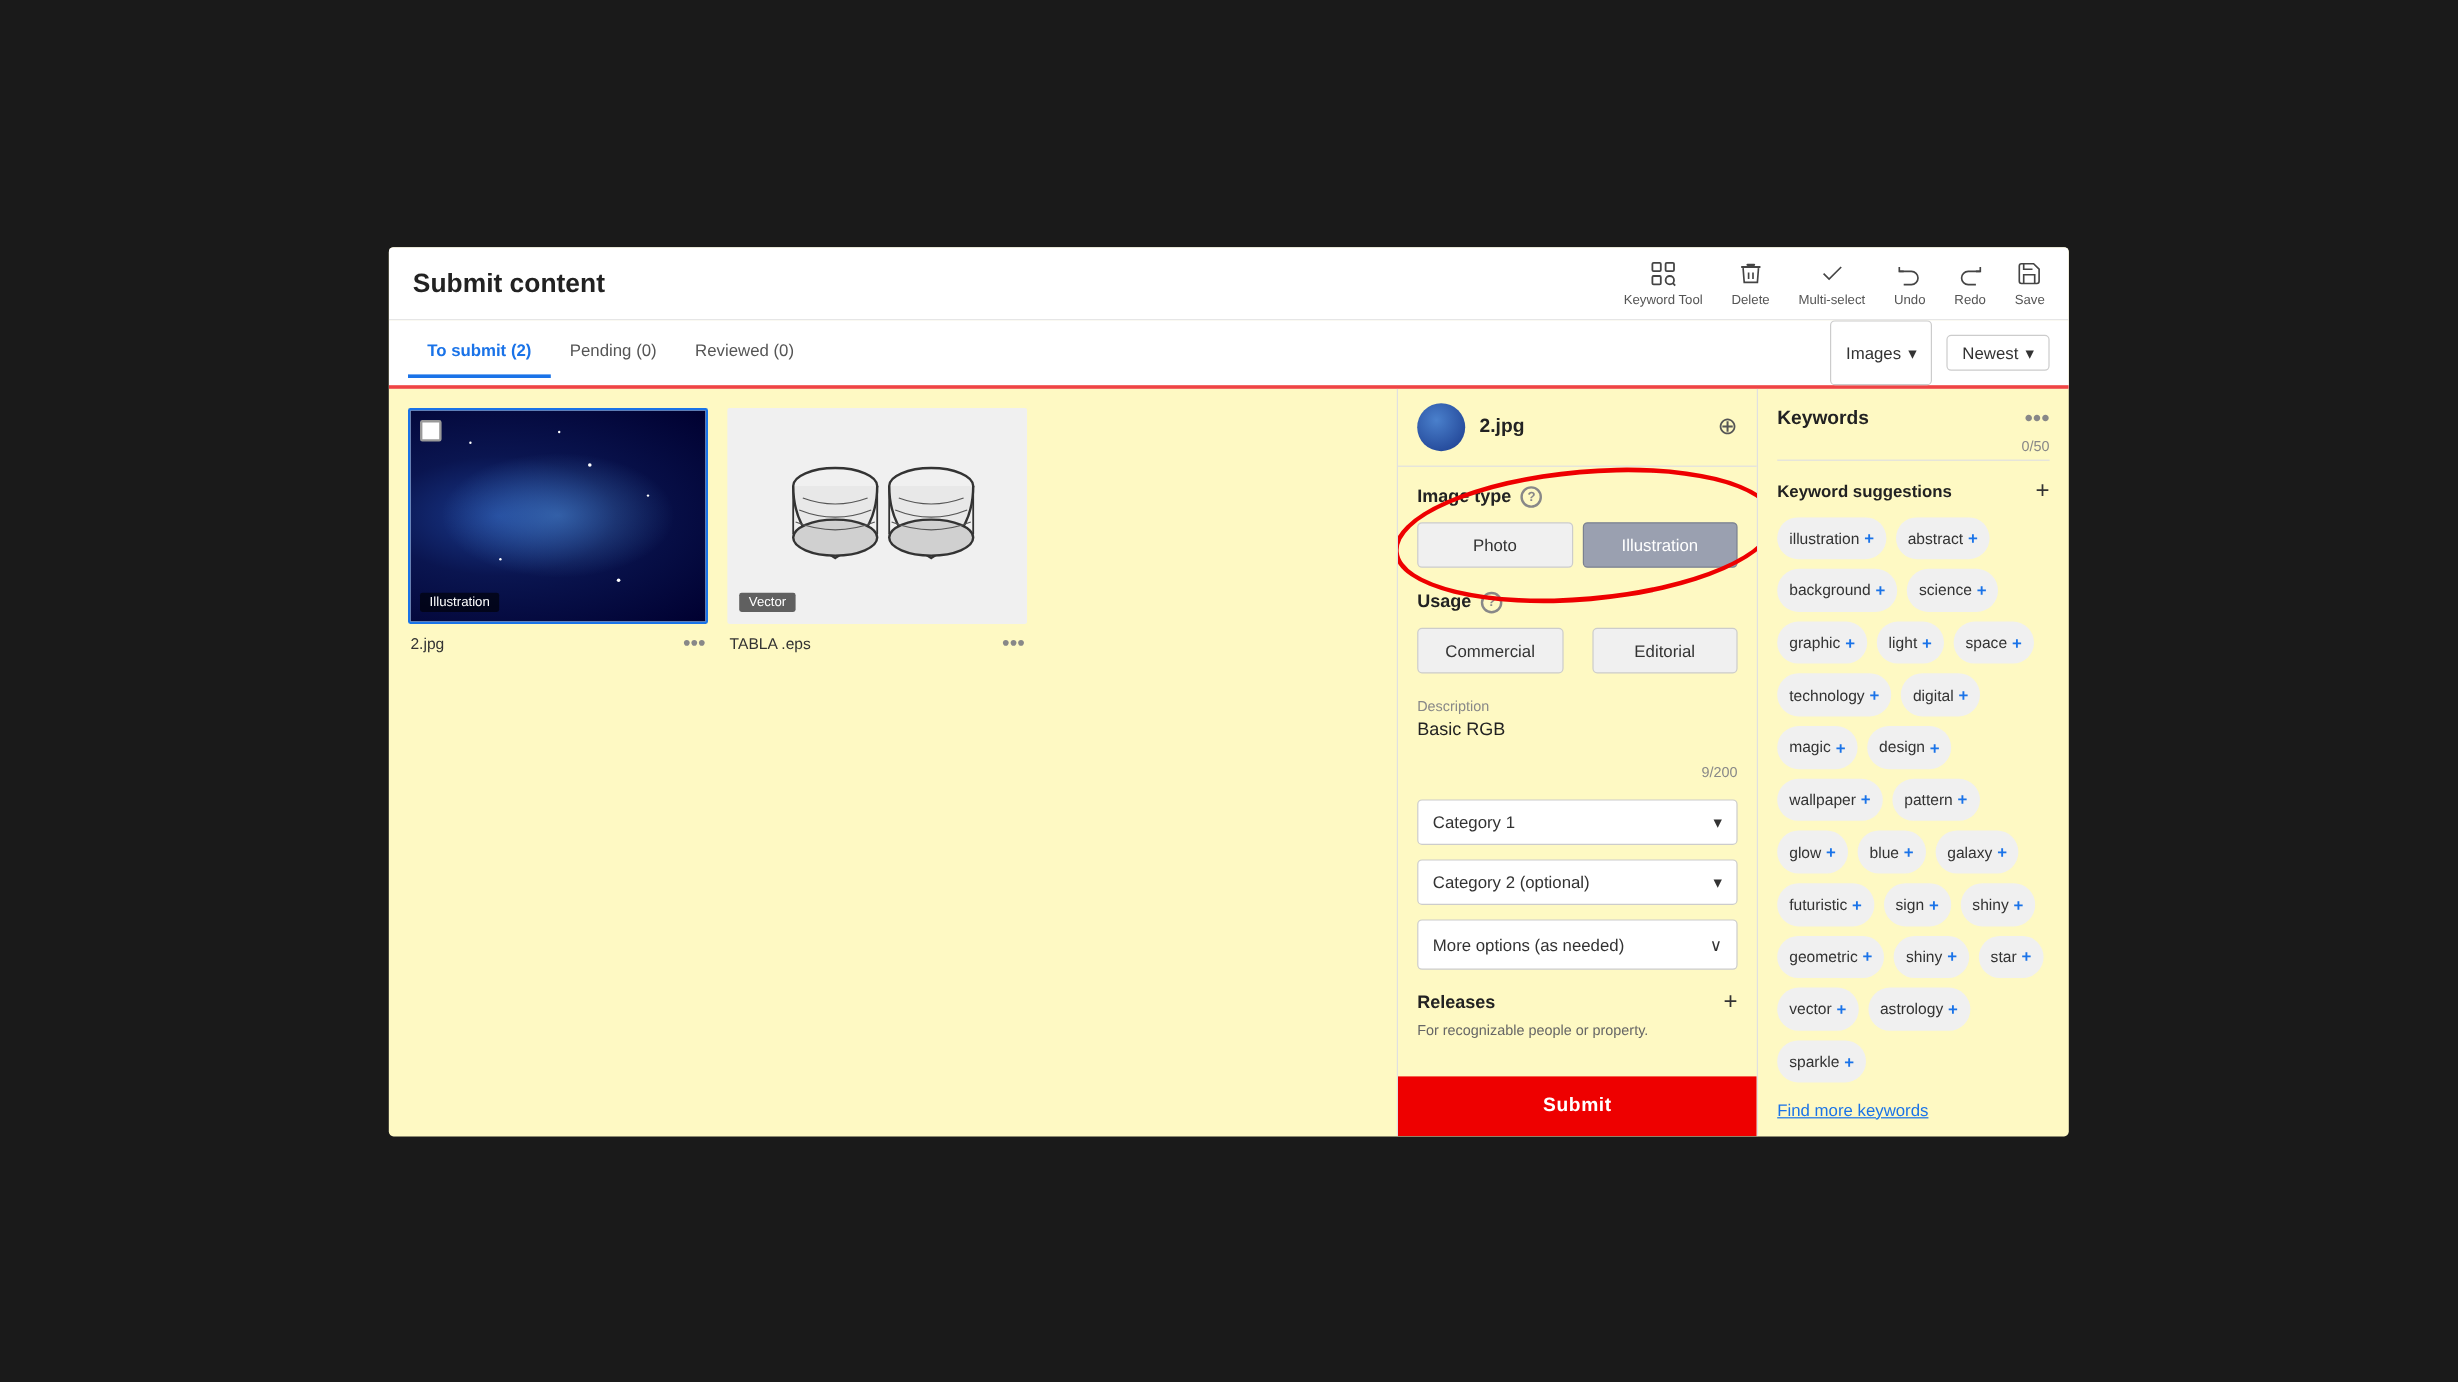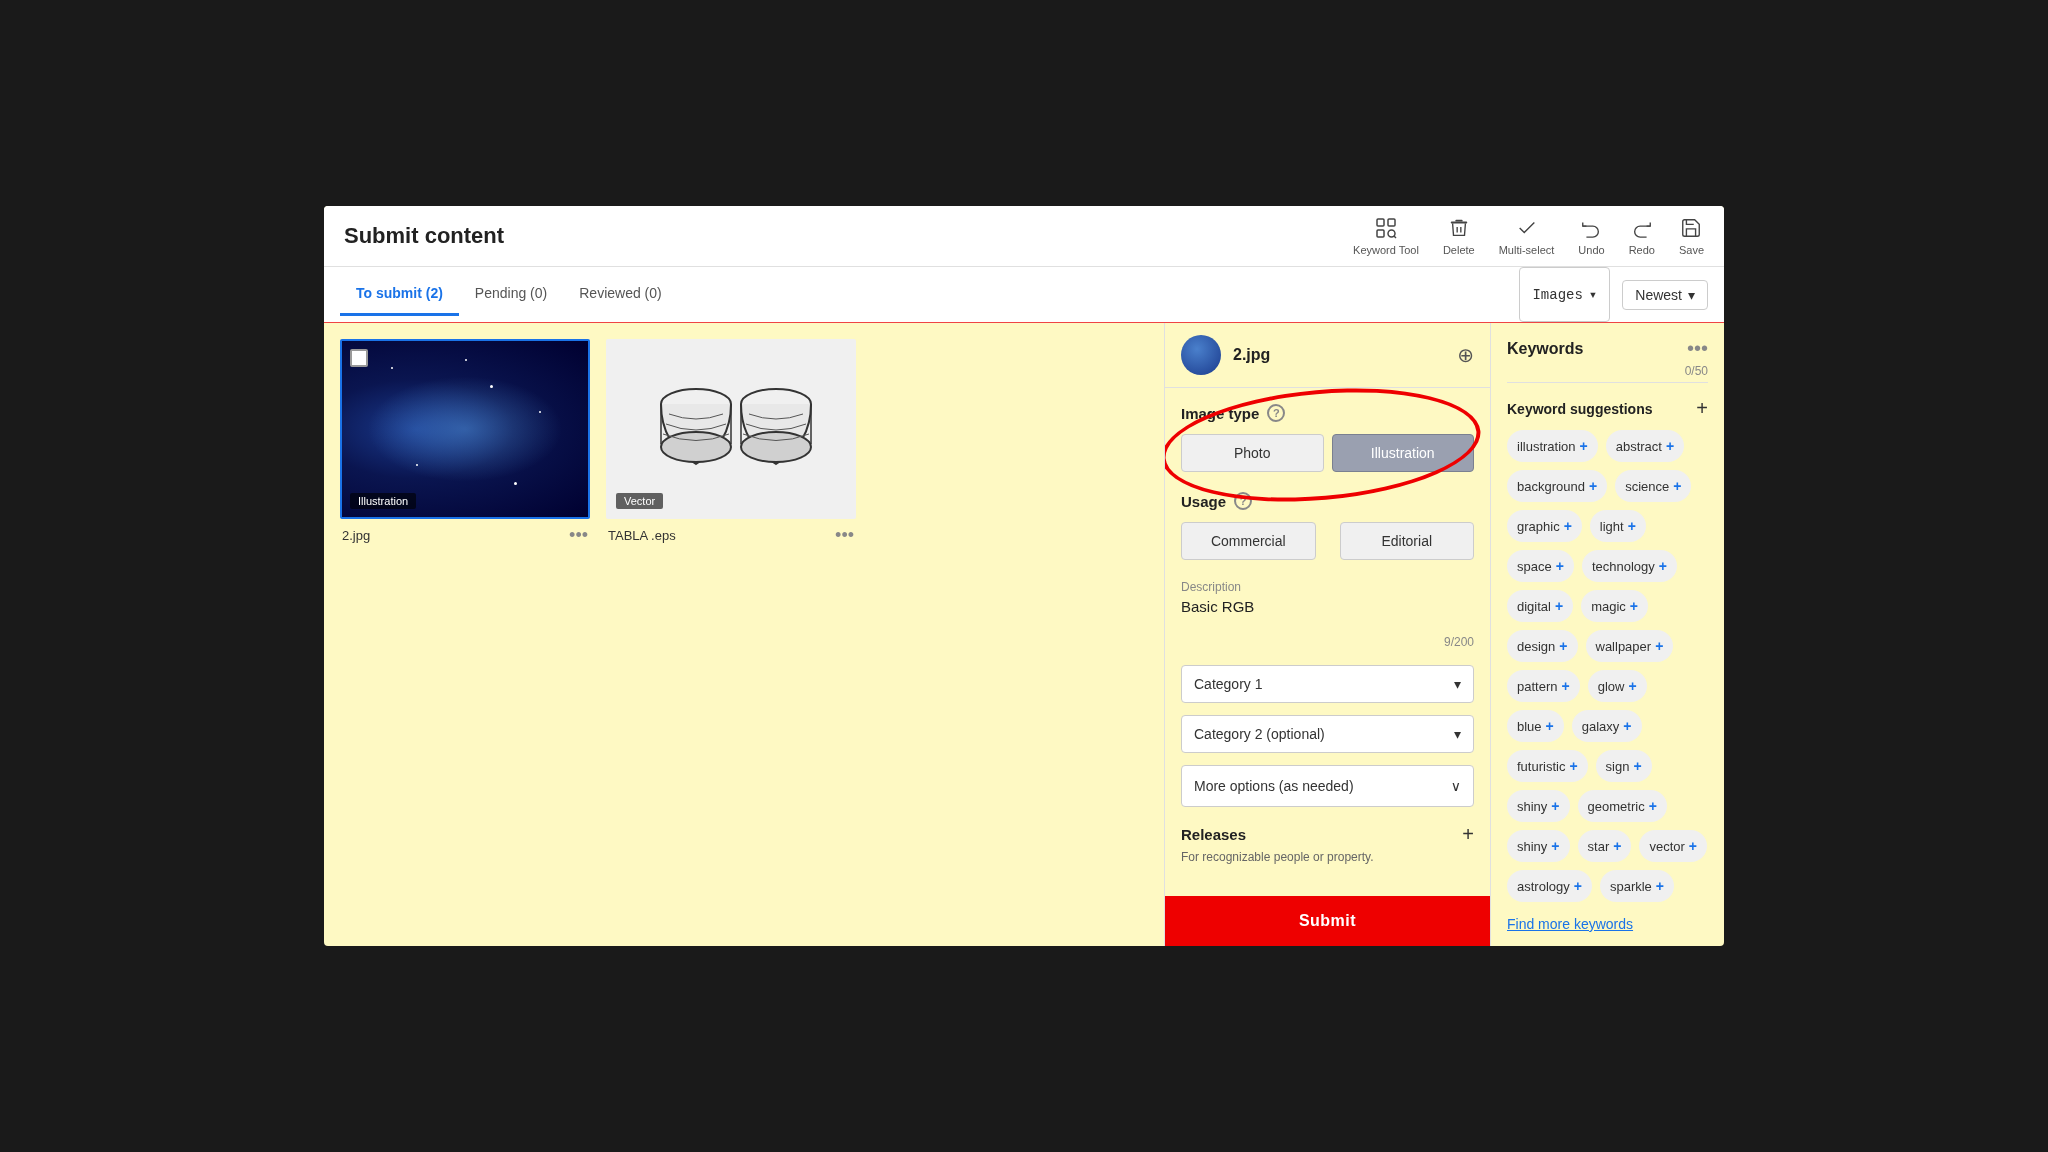--- a/index.html
+++ b/index.html
@@ -56,21 +56,21 @@
       display: flex;
       align-items: center;
       justify-content: center;
       font-size: 20px;
     }
     .toolbar-btn span { font-size: 11px; color: #555; }
     
     .tabs-row {
       display: flex;
       align-items: center;
-      border-bottom: 1px solid #ef4444;
+      border-bottom: 3px solid #ef4444;
       padding: 0 16px;
       background: #fff;
     }
     .tab {
       padding: 12px 16px;
       font-size: 14px;
       cursor: pointer;
       color: #555;
       border-bottom: 3px solid transparent;
       white-space: nowrap;
@@ -86,21 +86,20 @@
       align-items: center;
       gap: 6px;
       padding: 18px 12px;
       border: 1px solid #ccc;
       border-radius: 4px;
       cursor: pointer;
       font-size: 14px;
       color: #333;
       background: #fff;
       margin-right: 12px;
-      font-family: Liberation Mono, monospace;
     }
     .sort-dropdown {
       display: flex;
       align-items: center;
       gap: 6px;
       padding: 6px 12px;
       border: 1px solid #ccc;
       border-radius: 4px;
       cursor: pointer;
       font-size: 14px;
@@ -347,21 +346,21 @@
       color: #fff;
       font-size: 16px;
       font-weight: 700;
       border: none;
       cursor: pointer;
       letter-spacing: 0.5px;
     }
 
     
     .keywords-panel {
-      width: 234px;
+      width: 260px;
       border-left: 1px solid #e0e0e0;
       display: flex;
       flex-direction: column;
     }
     .keywords-header {
       display: flex;
       align-items: center;
       justify-content: space-between;
       padding: 14px 16px 0;
     }

